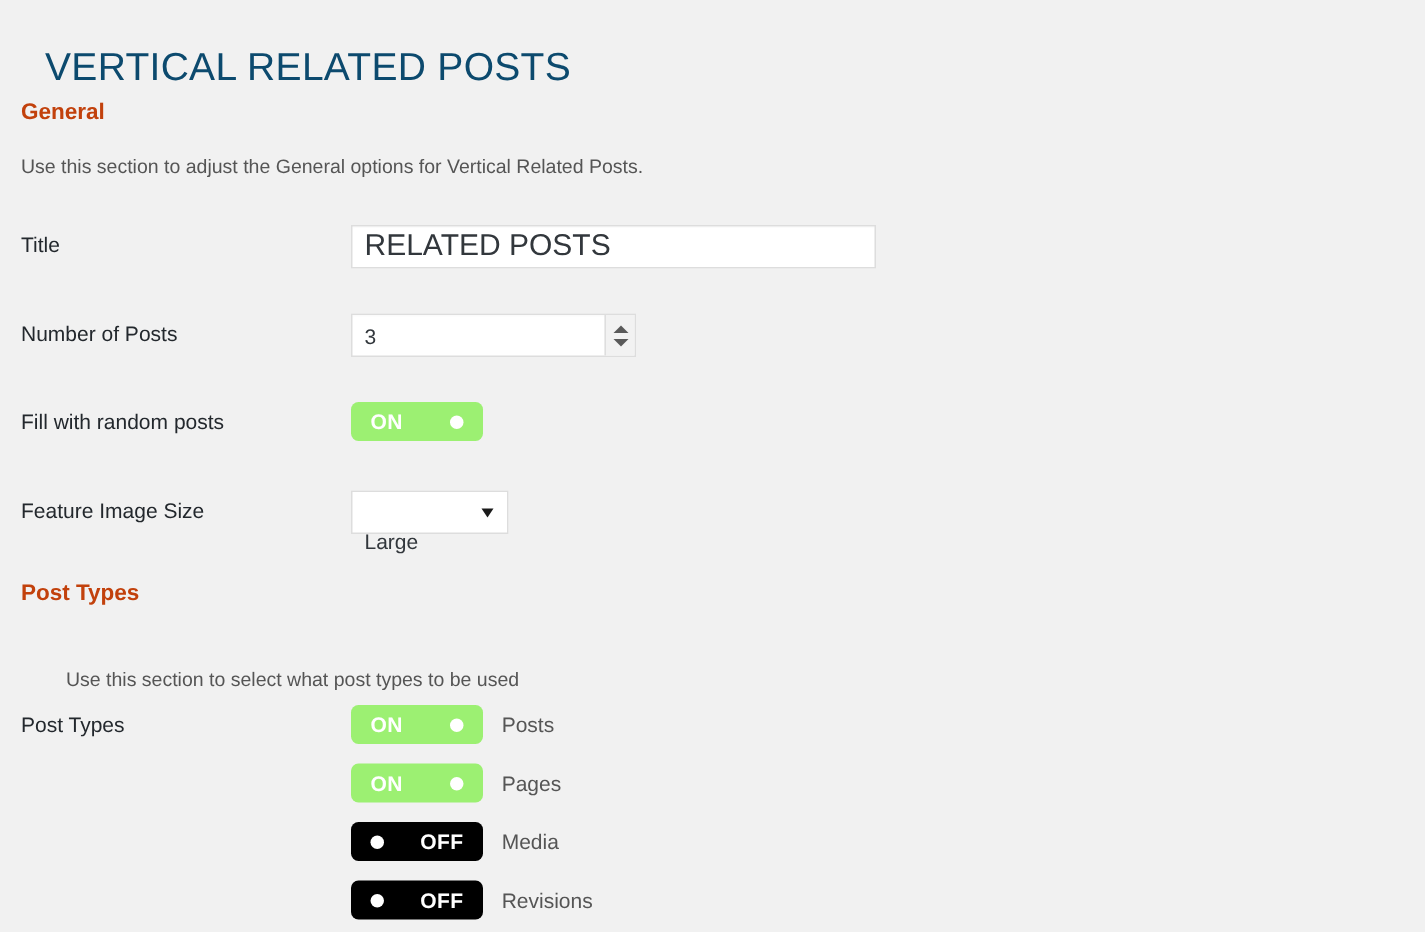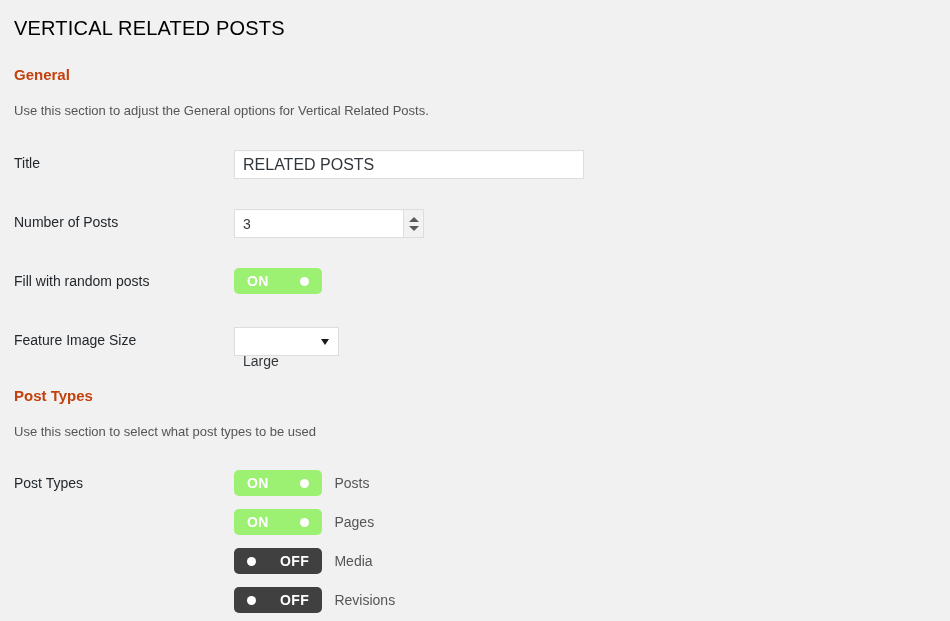--- a/index.html
+++ b/index.html
@@ -22,26 +22,26 @@
     height: 621px;
     box-sizing: border-box;
     padding: 0;
   }
 
   
   .page-title {
     position: absolute;
     left: 14px;
     top: 14px;
-    font-size: 20px;
+    font-size: 26px;
     font-weight: 400;
     line-height: 29px;
     letter-spacing: 0.2px;
-    color: #000000;
-    margin: 0;
+    color: #0c4a6e;
+    margin: 16px;
     white-space: nowrap;
   }
 
   
   .section-heading {
     position: absolute;
     left: 14px;
     font-size: 15px;
     font-weight: bold;
     line-height: 20px;
@@ -56,21 +56,21 @@
     font-weight: 400;
     line-height: 18px;
     color: #555555;
     margin: 0;
     white-space: nowrap;
   }
 
   #heading-general { top: 65px; }
   #desc-general    { top: 102px; }
   #heading-posttypes { top: 386px; }
-  #desc-posttypes    { top: 423px; }
+  #desc-posttypes    { top: 444px; margin-left: 30px; }
 
   
   .field-row {
     position: absolute;
     left: 0;
     width: 950px;
   }
   .field-label {
     position: absolute;
     left: 14px;
@@ -99,21 +99,21 @@
 
   
   .text-input {
     box-sizing: border-box;
     width: 350px;
     height: 29px;
     padding: 3px 8px;
     border: 1px solid #dddddd;
     background: #ffffff;
     font-family: "Liberation Sans", sans-serif;
-    font-size: 16px;
+    font-size: 20px;
     line-height: 21px;
     color: #32373c;
     outline: none;
     border-radius: 0;
     box-shadow: 0 1px 1px rgba(0,0,0,0.02) inset;
   }
 
   
   .number-wrap {
     box-sizing: border-box;
@@ -206,21 +206,21 @@
     display: inline-block;
     box-sizing: border-box;
     width: 88px;
     height: 26px;
     border-radius: 5px;
     vertical-align: middle;
     cursor: pointer;
     user-select: none;
   }
   .toggle.on  { background: #9cf072; }
-  .toggle.off { background: #404040; }
+  .toggle.off { background: #000000; }
 
   .toggle .toggle-text {
     position: absolute;
     top: 0;
     height: 26px;
     line-height: 26px;
     font-size: 14px;
     font-weight: bold;
     color: #ffffff;
     letter-spacing: 0.3px;

